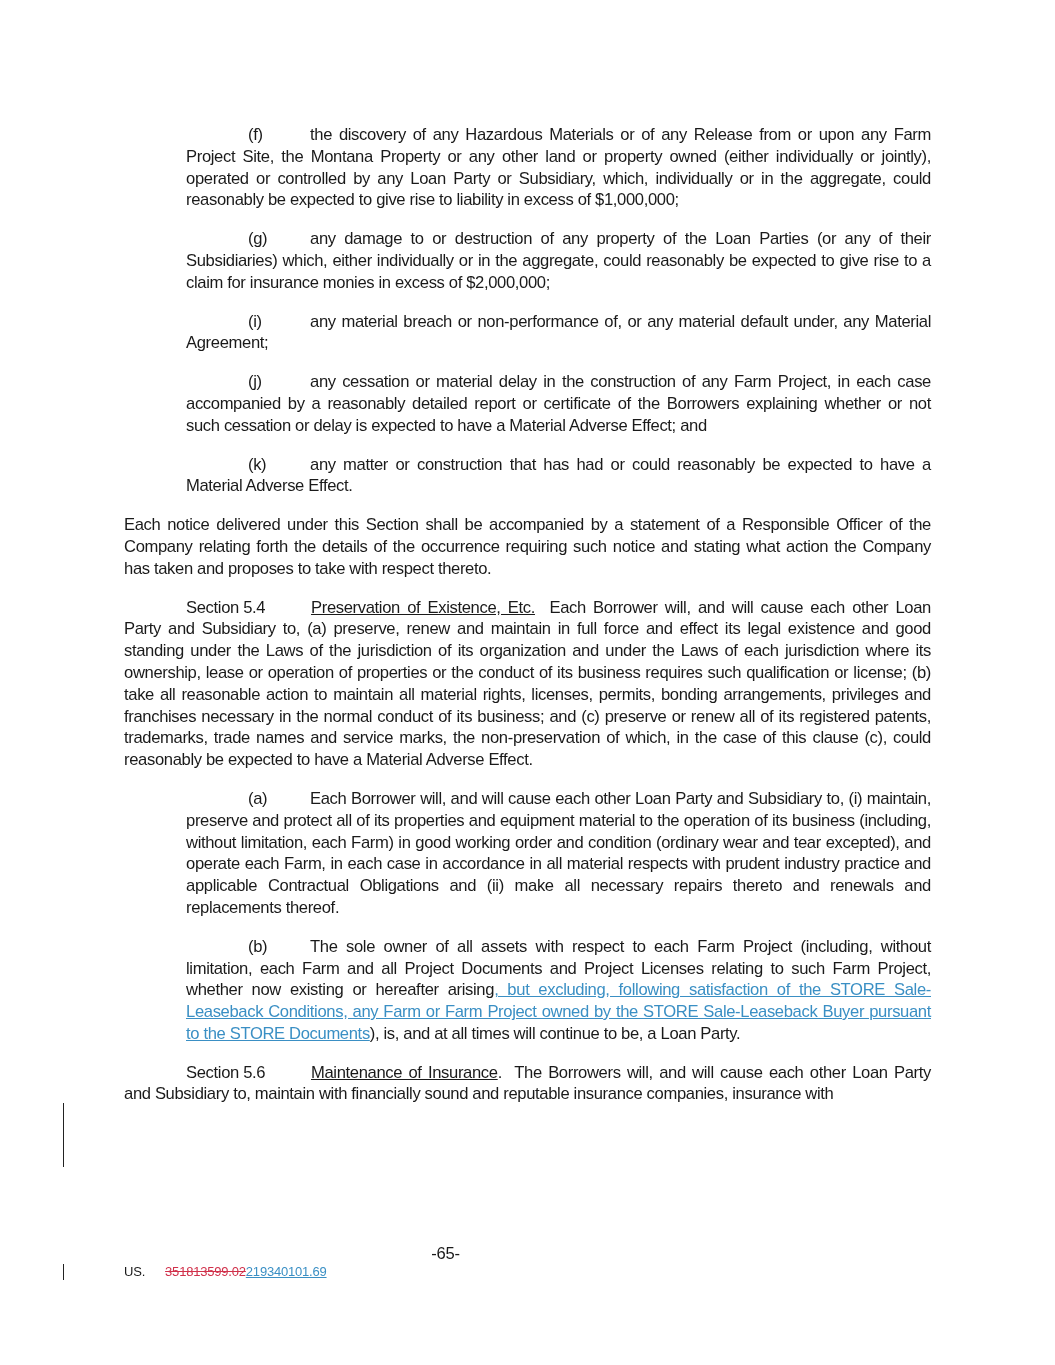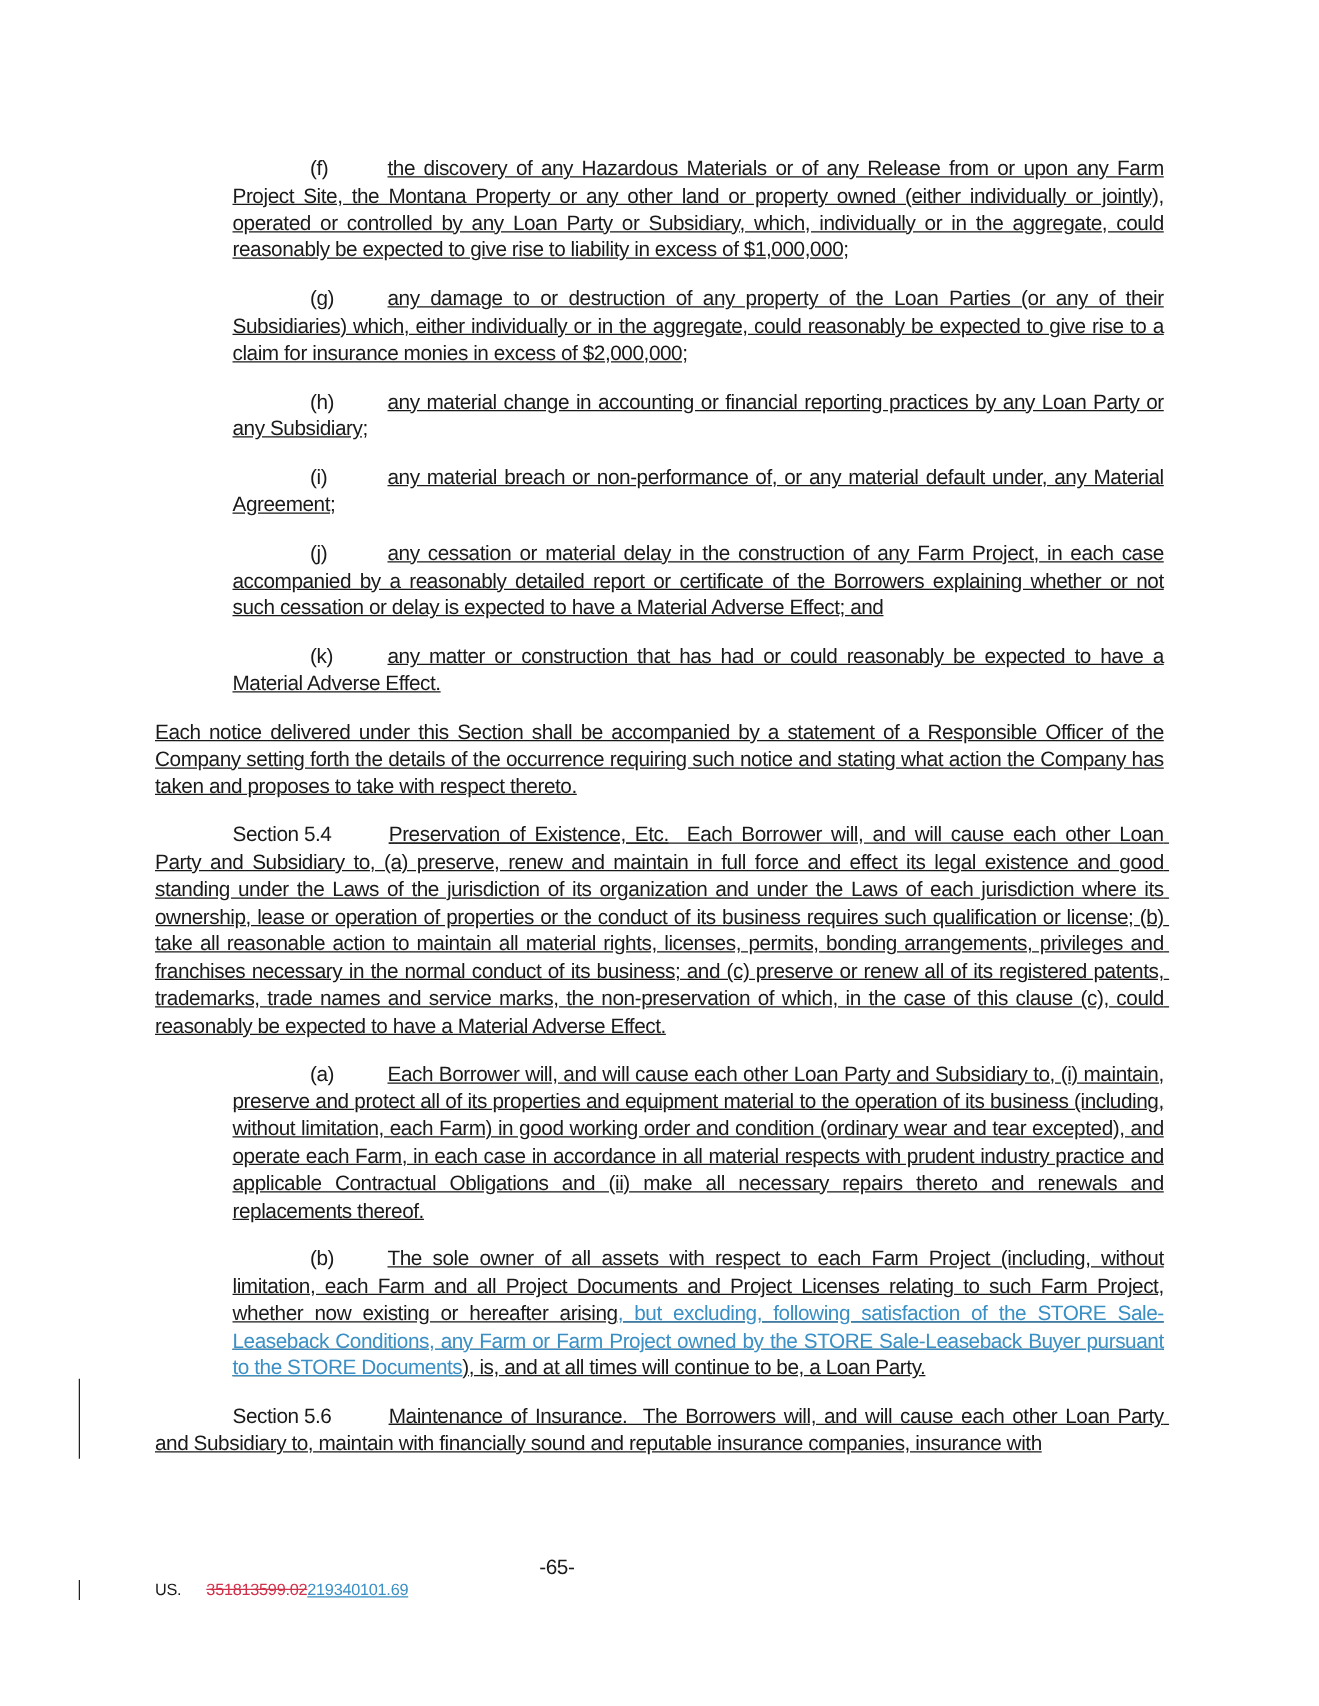--- a/index.html
+++ b/index.html
@@ -1,20 +1,20 @@
 <!DOCTYPE html>
 <html><head>
 <meta charset="utf-8">
 <style>
   html, body { margin: 0; padding: 0; background: #ffffff; }
   body { width: 1055px; height: 1365px; position: relative; overflow: hidden;
          font-family: "Liberation Sans", sans-serif; color: #1a1a1a; }
   .page { position: absolute; left: 124px; top: 124px; width: 807px;
           font-size: 16.6px; line-height: 21.8px; letter-spacing: -0.35px; }
-  .p { margin: 0 0 17px 0; text-align: justify; text-decoration: underline; }
+  .p { margin: 0 0 17px 0; text-align: justify; }
   .indent2 { padding-left: 62px; }
   .sub { text-indent: 62px; }
   .lbl { display: inline-block; width: 62px; text-indent: 0; }
   .sec { text-indent: 62px; }
   .seclbl { display: inline-block; width: 125px; text-indent: 0; }
   .u { text-decoration: underline; }
   .ins { color: #3a8fc4; text-decoration: underline; }
   .del { color: #d0304a; text-decoration: line-through; margin-left: 20px; }
   .changebar { position: absolute; left: 63px; width: 1px; background: #222; }
   .pagenum { position: absolute; left: 0; width: 891px; top: 1244px; text-align: center;
@@ -27,37 +27,34 @@
 <div class="page">
 
   <p class="p indent2 sub" style="padding-left:62px;text-indent:62px;">
     <span class="lbl">(f)</span><span>the discovery of any Hazardous Materials or of any Release from or upon any Farm Project Site, the Montana Property or any other land or property owned (either individually or jointly), operated or controlled by any Loan Party or Subsidiary, which, individually or in the aggregate, could reasonably be expected to give rise to liability in excess of $1,000,000;</span>
   </p>
 
   <p class="p indent2 sub">
     <span class="lbl">(g)</span><span>any damage to or destruction of any property of the Loan Parties (or any of their Subsidiaries) which, either individually or in the aggregate, could reasonably be expected to give rise to a claim for insurance monies in excess of $2,000,000;</span>
   </p>
 
-  <p class="p indent2 sub">
-    <span class="lbl">(h)</span><span>any material change in accounting or financial reporting practices by any Loan Party or any Subsidiary;</span>
-  </p>
 
   <p class="p indent2 sub">
     <span class="lbl">(i)</span><span>any material breach or non-performance of, or any material default under, any Material Agreement;</span>
   </p>
 
   <p class="p indent2 sub">
     <span class="lbl">(j)</span><span>any cessation or material delay in the construction of any Farm Project, in each case accompanied by a reasonably detailed report or certificate of the Borrowers explaining whether or not such cessation or delay is expected to have a Material Adverse Effect; and</span>
   </p>
 
   <p class="p indent2 sub">
     <span class="lbl">(k)</span><span>any matter or construction that has had or could reasonably be expected to have a Material Adverse Effect.</span>
   </p>
 
-  <p class="p">Each notice delivered under this Section shall be accompanied by a statement of a Responsible Officer of the Company setting forth the details of the occurrence requiring such notice and stating what action the Company has taken and proposes to take with respect thereto.</p>
+  <p class="p">Each notice delivered under this Section shall be accompanied by a statement of a Responsible Officer of the Company relating forth the details of the occurrence requiring such notice and stating what action the Company has taken and proposes to take with respect thereto.</p>
 
   <p class="p sec">
     <span class="seclbl">Section 5.4</span><span class="u">Preservation of Existence, Etc.</span><span style="white-space:pre-wrap">  Each Borrower will, and will cause each other Loan Party and Subsidiary to, (a) preserve, renew and maintain in full force and effect its legal existence and good standing under the Laws of the jurisdiction of its organization and under the Laws of each jurisdiction where its ownership, lease or operation of properties or the conduct of its business requires such qualification or license; (b) take all reasonable action to maintain all material rights, licenses, permits, bonding arrangements, privileges and franchises necessary in the normal conduct of its business; and (c) preserve or renew all of its registered patents, trademarks, trade names and service marks, the non-preservation of which, in the case of this clause (c), could reasonably be expected to have a Material Adverse Effect.</span>
   </p>
 
 
   <p class="p indent2 sub">
     <span class="lbl">(a)</span><span>Each Borrower will, and will cause each other Loan Party and Subsidiary to, (i) maintain, preserve and protect all of its properties and equipment material to the operation of its business (including, without limitation, each Farm) in good working order and condition (ordinary wear and tear excepted), and operate each Farm, in each case in accordance in all material respects with prudent industry practice and applicable Contractual Obligations and (ii) make all necessary repairs thereto and renewals and replacements thereof.</span>
   </p>
 

